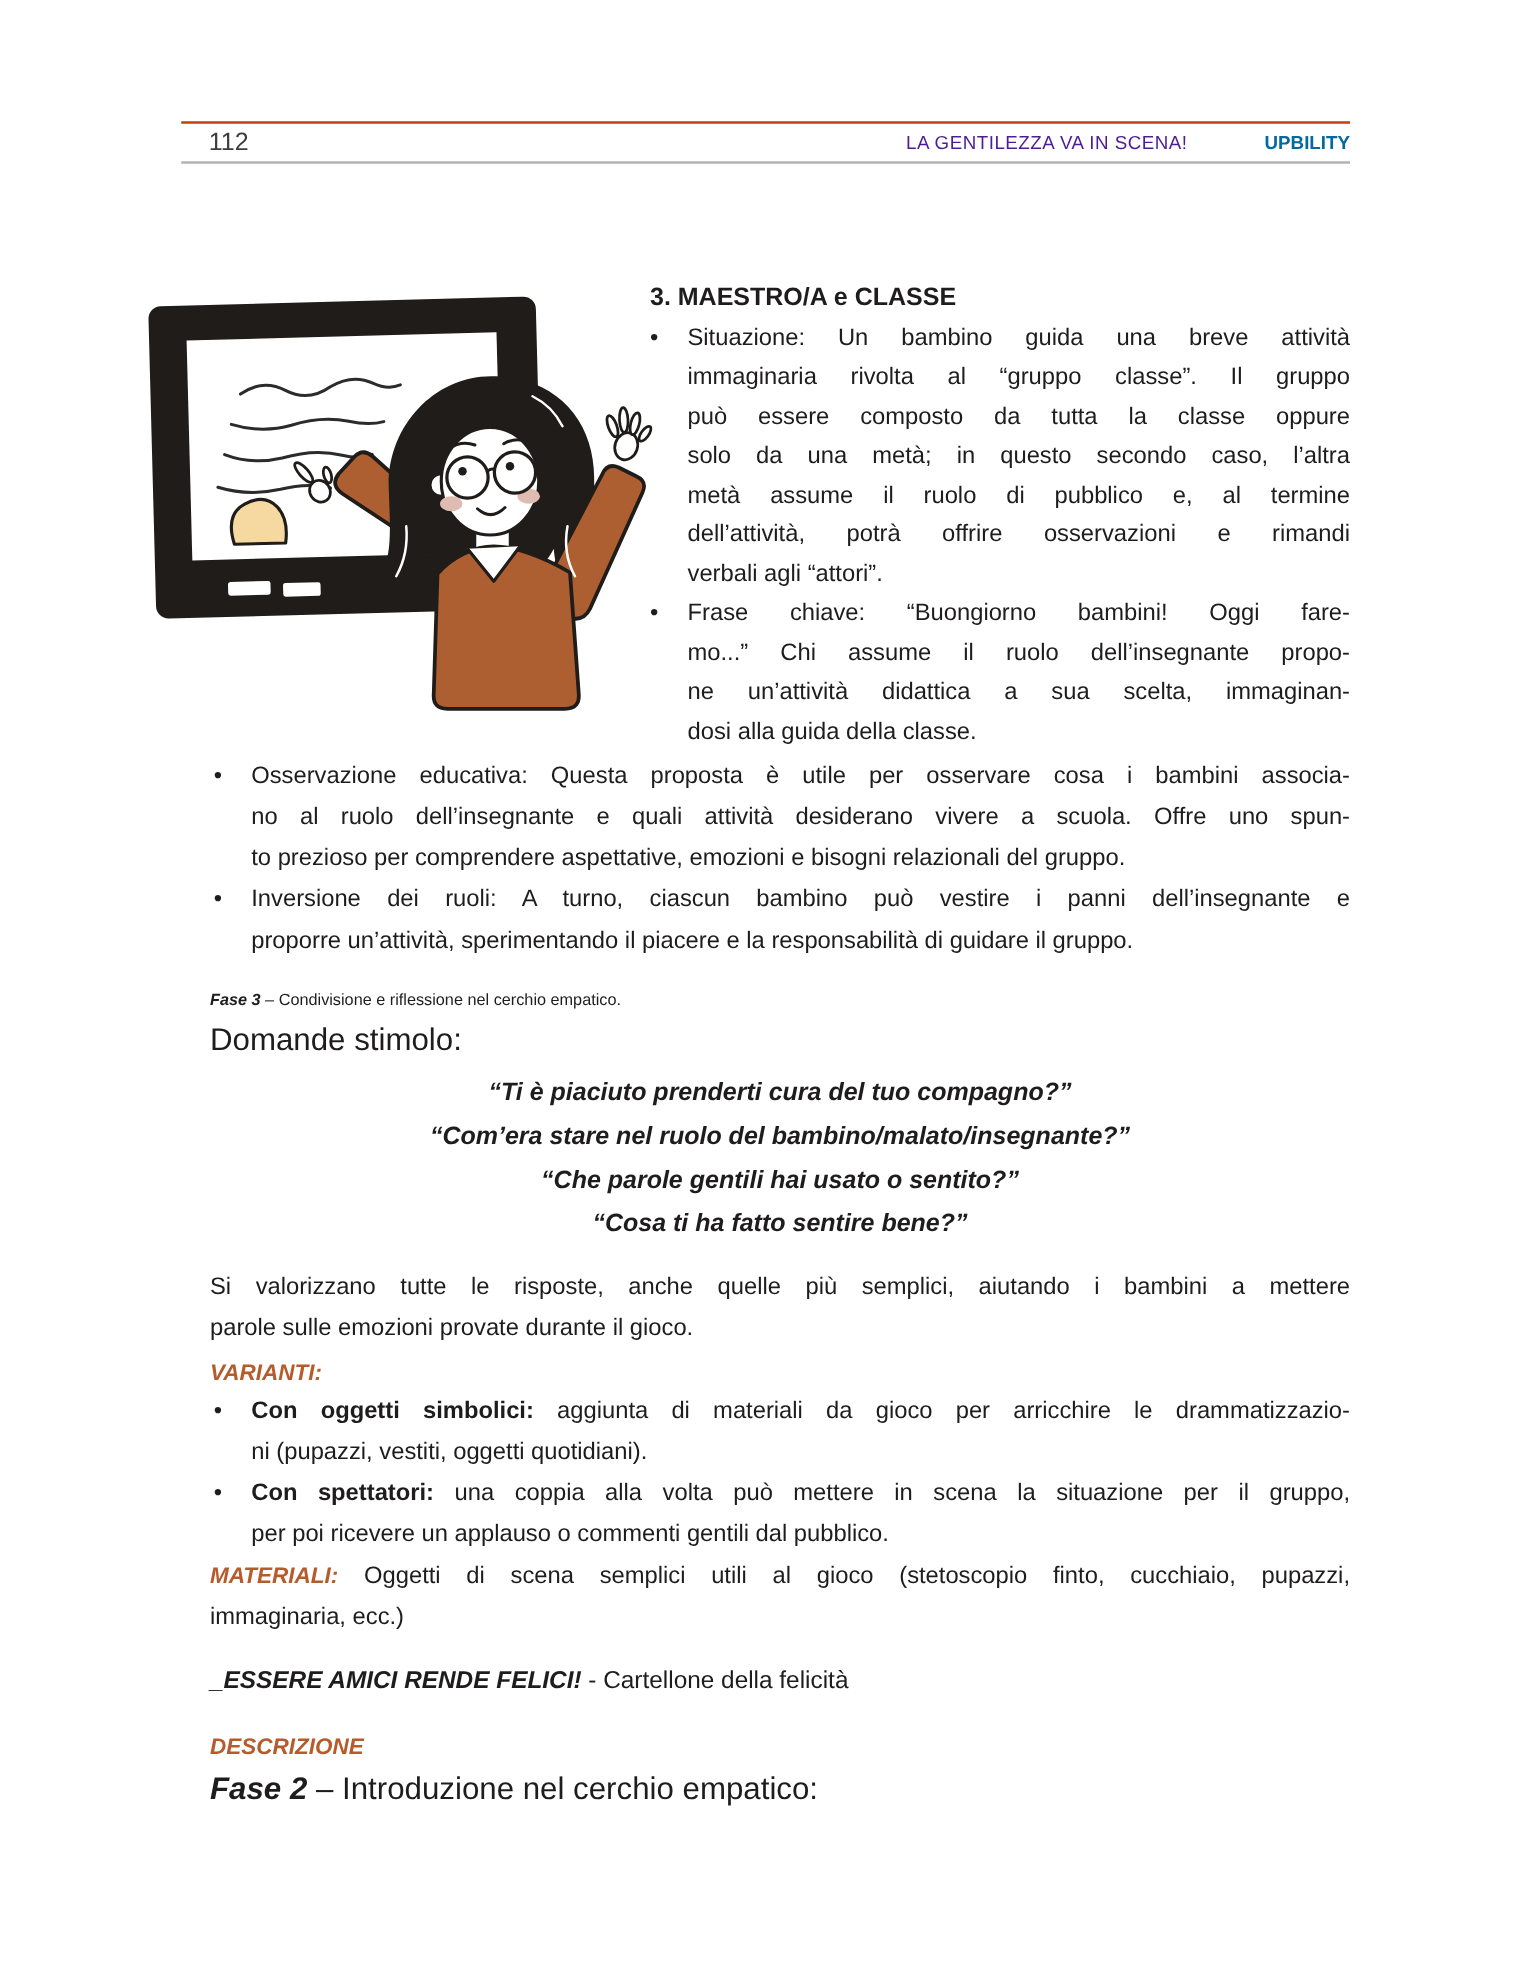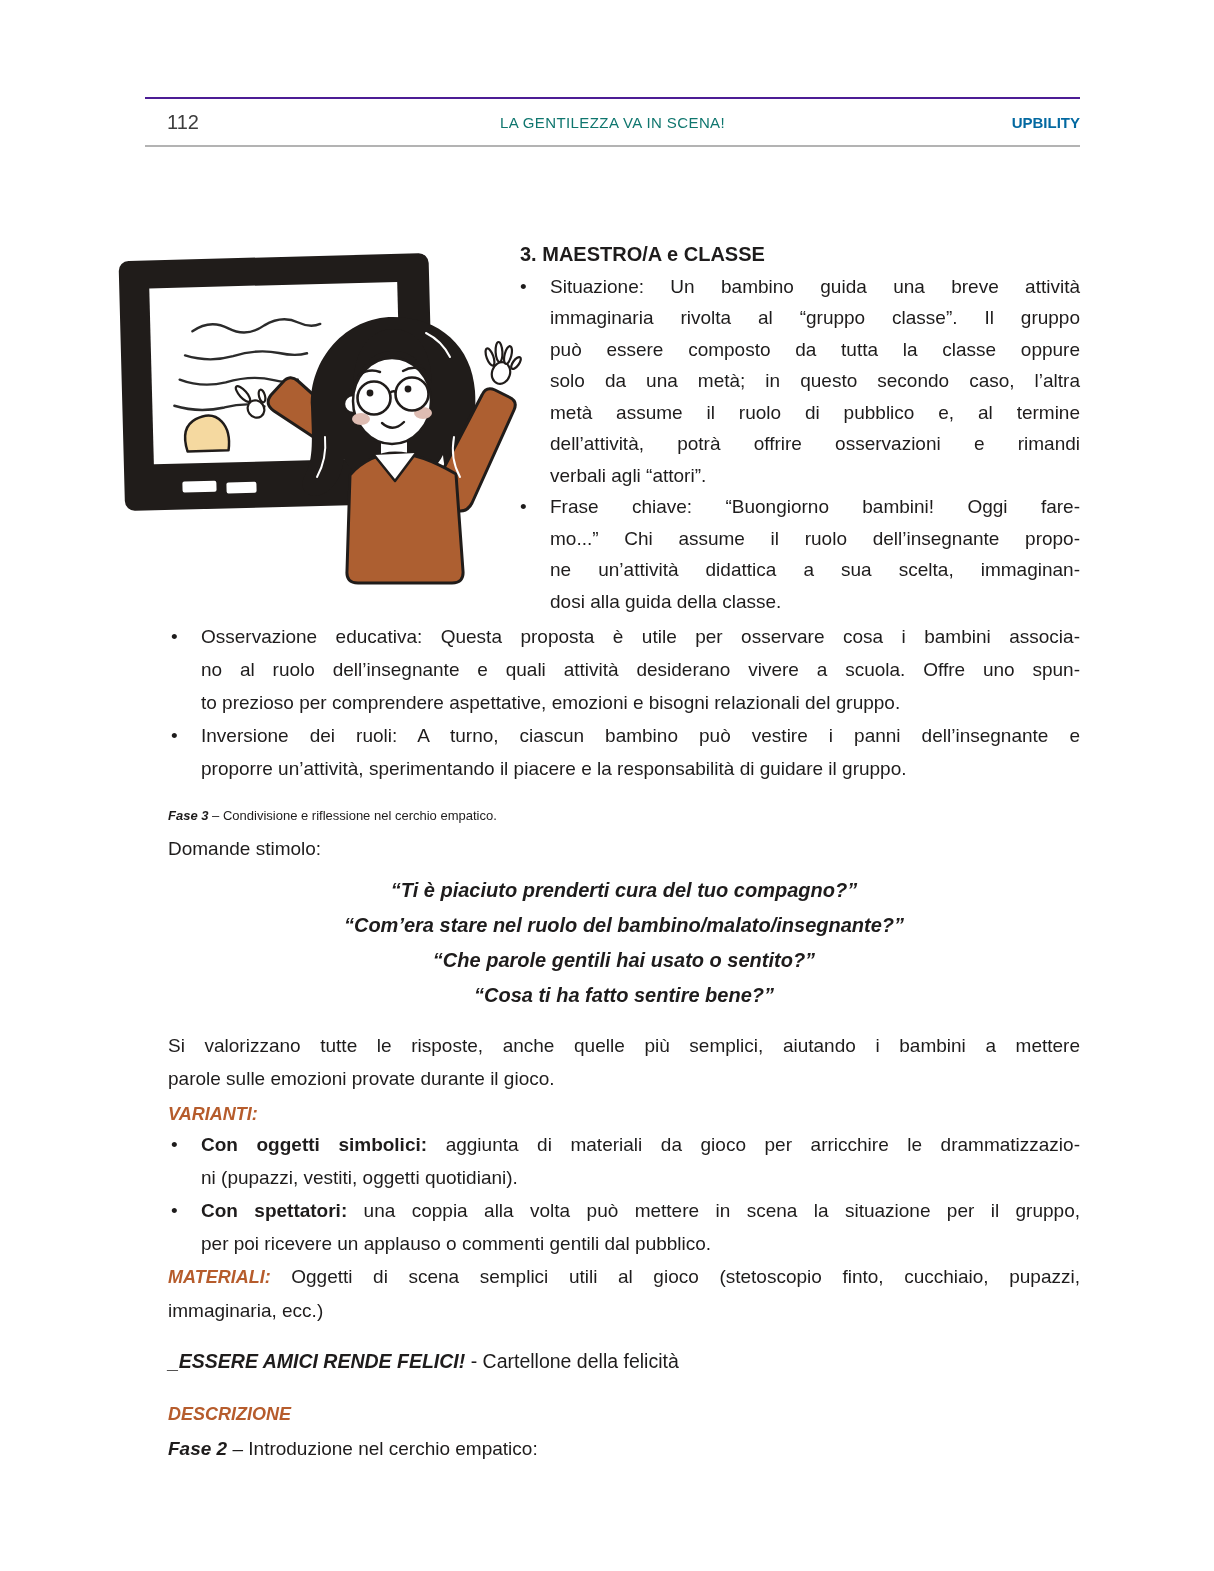--- a/index.html
+++ b/index.html
@@ -5,25 +5,25 @@
   :root{ --accent:#b65c2c; --ink:#1e1c1c; --hair:#201c1a; --sweater:#ad5f31; }
   *{ box-sizing:border-box; }
   html,body{ margin:0; padding:0; }
   body{
     width:1214px; height:1571px; background:#ffffff; overflow:hidden;
     font-family:"Liberation Sans","DejaVu Sans",sans-serif; color:var(--ink);
   }
   
   .hdr{
     margin:97px 134px 0 145px;
-    border-top:2px solid #4c1d95; border-bottom:2px solid #b3b3b3;
-    display:flex; align-items:center; height:50px;
+    border-top:2px solid #c2410c; border-bottom:2px solid #b3b3b3;
+    display:flex; align-items:center; height:34px;
   }
   .hdr .pn{ font-size:20px; color:#3d3d3d; padding-left:22px; width:130px; }
-  .hdr .ti{ flex:1; text-align:center; font-size:15px; letter-spacing:.4px; color:#0f766e; }
+  .hdr .ti{ flex:1; text-align:right; font-size:15px; letter-spacing:.4px; color:#4c1d95; }
   .hdr .br{ width:130px; text-align:right; font-size:15px; font-weight:bold; color:#0369a1; }
   
   .content{ position:relative; margin:0 134px 0 168px; }
   .illus{ position:absolute; left:-58px; top:94px; width:412px; height:385px; pointer-events:none; }
   .rcol{ margin-left:352px; padding-top:92px; font-size:19px; line-height:31.5px; }
   .rcol h3{ margin:0; font-size:20px; font-weight:bold; line-height:31.5px; }
   .li{ display:flex; }
   .li .mk{ width:30px; flex:none; }
   .li .tx{ flex:1; min-width:0; }
   .jl{ text-align:justify; text-align-last:justify; }
@@ -34,21 +34,21 @@
   .bi{ font-weight:bold; font-style:italic; }
   .bold{ font-weight:bold; }
   .quotes{ margin-top:8px; text-align:center; font-weight:bold; font-style:italic; font-size:20px; line-height:35px; }
   .para{ margin-top:16px; font-size:19px; line-height:33px; }
   .lbl{ color:var(--accent); font-weight:bold; font-size:18px;font-style:italic; }
   .varianti-lbl{ margin-top:5px; line-height:28px; }
   .vbl{ font-size:19px; line-height:33px; }
   .mat{ font-size:19px; line-height:33px; }
   .essere{ margin-top:18px; font-size:19.5px; line-height:33px; }
   .descr{ margin-top:22px; line-height:28px; }
-  .fase1{ margin-top:4px; font-size:19px; line-height:33px; }
+  .fase1{ margin-top:4px; font-size:25px; line-height:33px; }
 </style>
 </head>
 <body>
 
 <div class="hdr">
   <div class="pn">112</div>
   <div class="ti">LA GENTILEZZA VA IN SCENA!</div>
   <div class="br">UPBILITY</div>
 </div>
 

